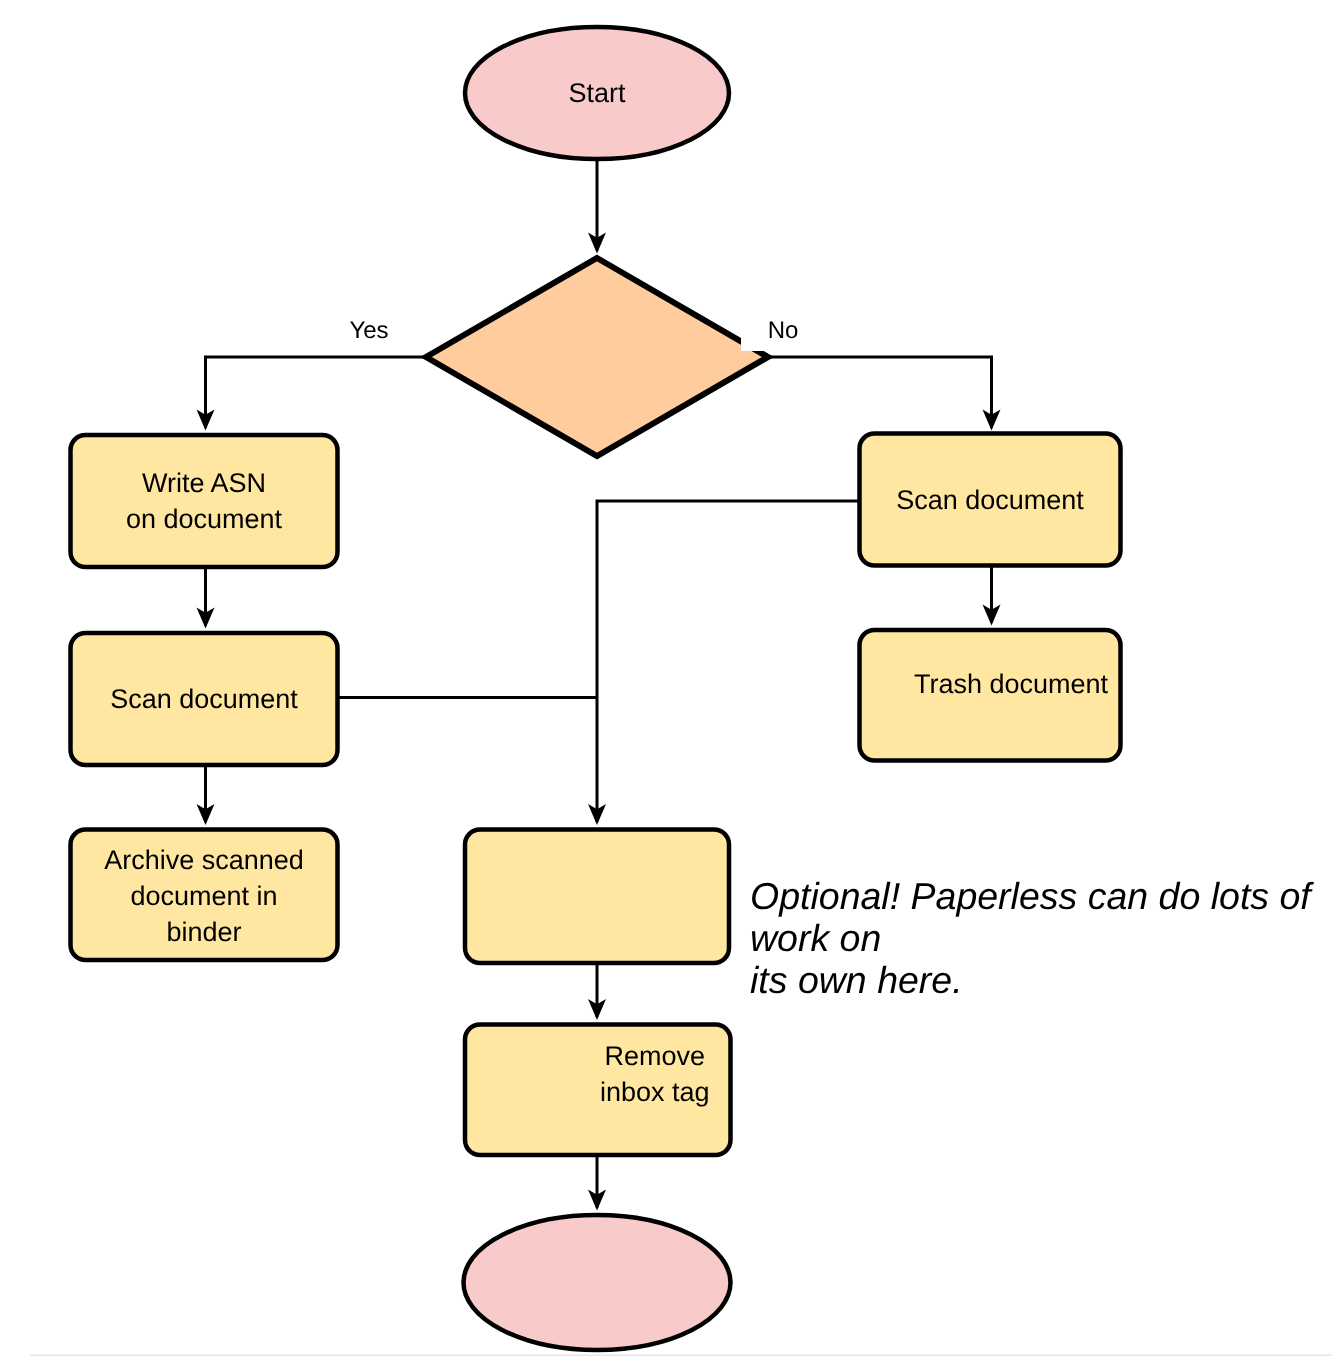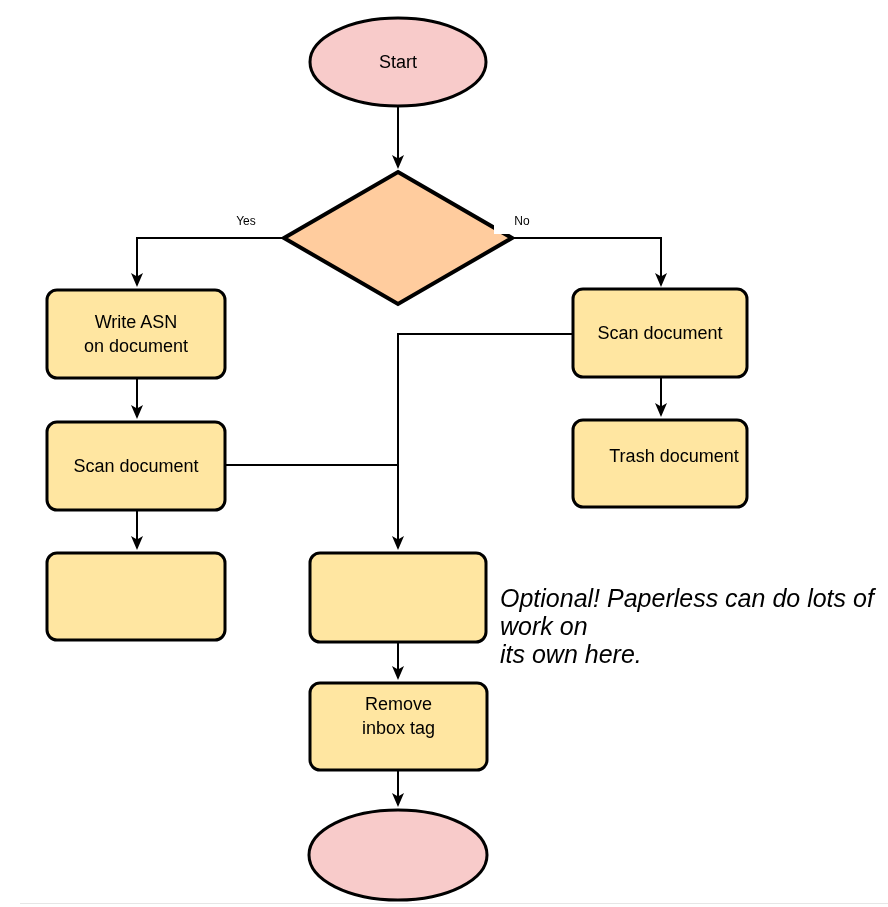--- a/index.html
+++ b/index.html
@@ -33,21 +33,21 @@
     font-size: 18px;
     line-height: 24px;
     color: #000000;
     pointer-events: none;
   }
   .edge-label {
     position: absolute;
     display: flex;
     align-items: center;
     justify-content: center;
-    font-size: 12px;
+    font-size: 16px;
     color: #000000;
     background: #ffffff;
     padding: 0 3px;
   }
   .note-text {
     position: absolute;
     left: 480px;
     top: 584px;
     width: 408px;
     font-size: 25px;
@@ -67,21 +67,21 @@
   }
   
   .lbl-start        { left: 290px; top:  18px; width: 176px; height:  88px; }
   .lbl-decision     { left: 264px; top: 172px; width: 228px; height: 132px; }
   .lbl-write-asn    { left:  27px; top: 290px; width: 178px; height:  88px; }
   .lbl-scan-left    { left:  27px; top: 422px; width: 178px; height:  88px; }
   .lbl-archive      { left:  27px; top: 553px; width: 178px; height:  87px; }
   .lbl-scan-right   { left: 553px; top: 289px; width: 174px; height:  88px; }
   .lbl-trash        { left: 567px; top: 420px; width: 174px; height:  72px; }
   .lbl-tagging      { left: 290px; top: 553px; width: 176px; height:  89px; }
-  .lbl-remove-inbox { left: 290px; top: 683px; width: 177px; height:  66px; }
+  .lbl-remove-inbox { left: 290px; top: 683px; width: 177px; height:  66px; padding-left: 38px; }
   .lbl-end          { left: 288px; top: 810px; width: 179px; height:  90px; }
   .lbl-yes          { left: 198px; top: 208px; width:  50px; height:  26px; }
   .lbl-no           { left: 474px; top: 208px; width:  50px; height:  26px; }
 </style>
 </head>
 <body>
 
 <div class="canvas">
 
   <svg class="layer" viewBox="0 0 888 907">
@@ -111,20 +111,23 @@
     <rect x="553" y="420" width="174" height="87" rx="10" ry="10" stroke="#000000" stroke-width="3" fill="#ffe6a1"></rect>
     <rect x="290" y="553" width="176" height="89" rx="10" ry="10" stroke="#000000" stroke-width="3" fill="#ffe6a1"></rect>
     <rect x="290" y="683" width="177" height="87" rx="10" ry="10" stroke="#000000" stroke-width="3" fill="#ffe6a1"></rect>
     <ellipse cx="378" cy="855" rx="89" ry="45" stroke="#000000" stroke-width="3" fill="#f8cbca"></ellipse>
   </svg>
 
   <div class="node-label lbl-start">Start</div>
   <div class="node-label lbl-write-asn">Write ASN
 on document</div>
   <div class="node-label lbl-scan-left">Scan document</div>
+  <div class="node-label lbl-archive">Archive scanned
+document in
+binder</div>
   <div class="node-label lbl-scan-right">Scan document</div>
   <div class="node-label lbl-trash">Trash document</div>
   <div class="node-label lbl-remove-inbox">Remove
 inbox tag</div>
 
   <div class="edge-label lbl-yes">Yes</div>
   <div class="edge-label lbl-no">No</div>
 
   <div class="note-text">Optional! Paperless can do lots of work on
 its own here.</div>

